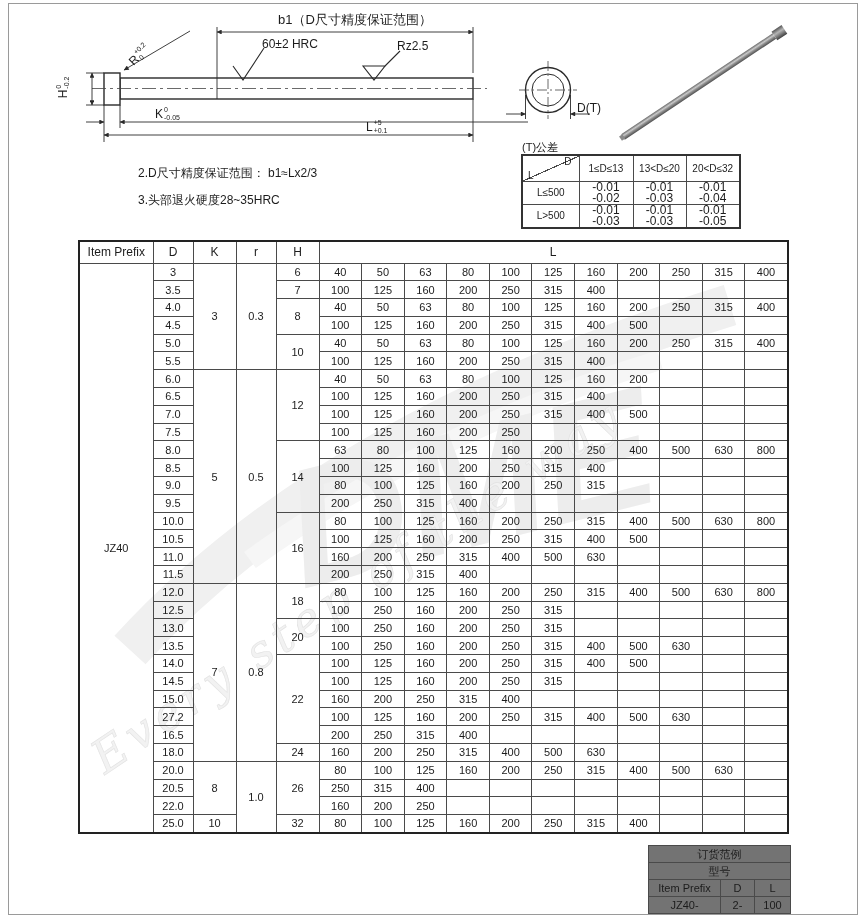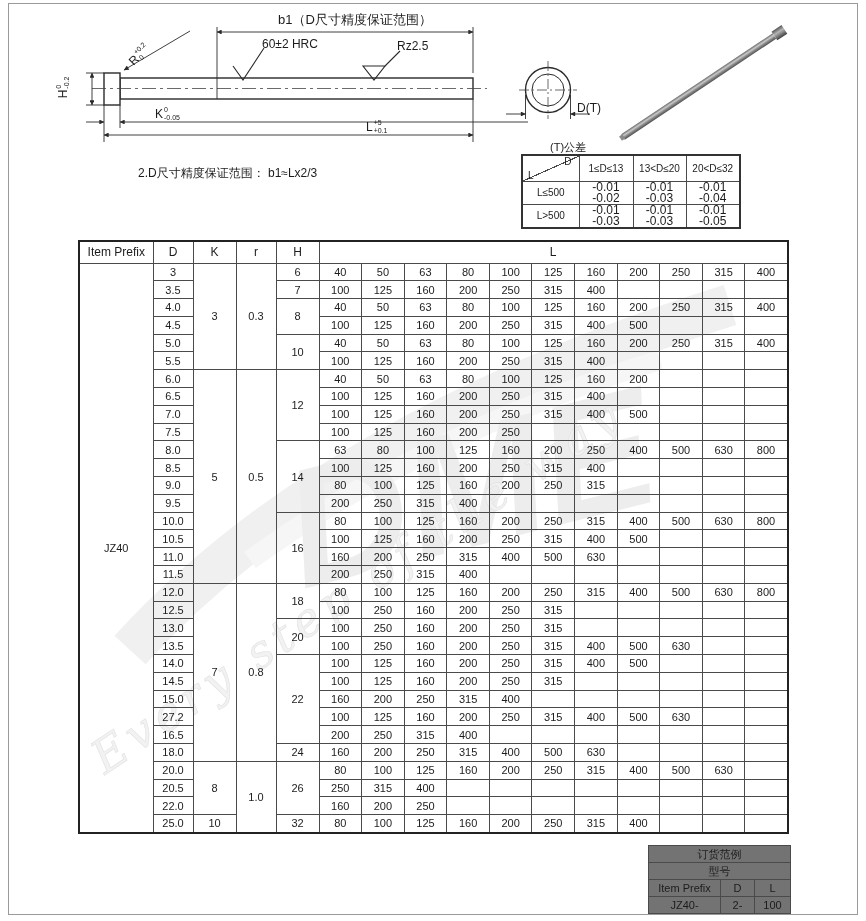--- a/index.html
+++ b/index.html
@@ -23,21 +23,21 @@
   .rot90 { transform:rotate(-90deg); transform-origin:center center; }
   .rot45 { transform:rotate(-44deg); transform-origin:center center; }
   #b1-label { font-size:13px; }
 
   
   #notes { left:118px; top:160px; z-index:3; font-size:12px; line-height:27px; color:#1c1c1c; }
   #notes .note-line { white-space:nowrap; }
   #notes .indent { margin-left:20px; }
 
   
-  #t-tol-title { left:522px; top:140px; font-size:11px; z-index:3; color:#1c1c1c;margin-left:28px; }
+  #t-tol-title { left:522px; top:140px; font-size:11px; z-index:3; color:#1c1c1c; }
   #t-tol { left:521px; top:154px; width:218px; border-collapse:collapse; table-layout:fixed; z-index:3; position:absolute; border:2px solid #333; background:#fff; }
   #t-tol td { border:1px solid #4a4a4a; font-size:10px; text-align:center; color:#1c1c1c; padding:0; }
   #t-tol .hd { height:26px; }
   #t-tol .dr { height:23px; }
   .diag { position:relative;
     background:linear-gradient(to bottom right, transparent 48.8%, #4a4a4a 48.8%, #4a4a4a 51.2%, transparent 51.2%); }
   .diag .dg-d { position:absolute; top:0; right:7px; font-size:10px; }
   .diag .dg-l { position:absolute; bottom:0; left:5px; font-size:10px; }
   .tv { line-height:11px; font-size:12px; }
 
@@ -171,20 +171,21 @@
         <span>+5</span>
         <span>+0.1</span>
       </span>
     </span>
 </div>
 
 <div class="dim-label" style="left:577px; top:101px;">D(T)</div>
 
 <div id="notes" class="abs">
   <div class="note-line indent">2.D尺寸精度保证范围：  b1≈Lx2/3</div>
+  <div class="note-line indent">3.头部退火硬度28~35HRC</div>
 </div>
 
 <div id="t-tol-title" class="abs">(T)公差</div>
 <table id="t-tol">
   <colgroup>
       <col style="width:57px">
       <col style="width:54px">
       <col style="width:53px">
       <col style="width:54px">
     </colgroup>

